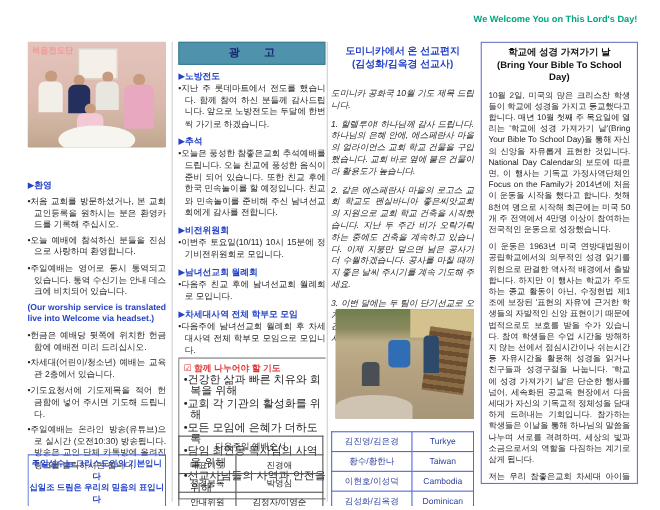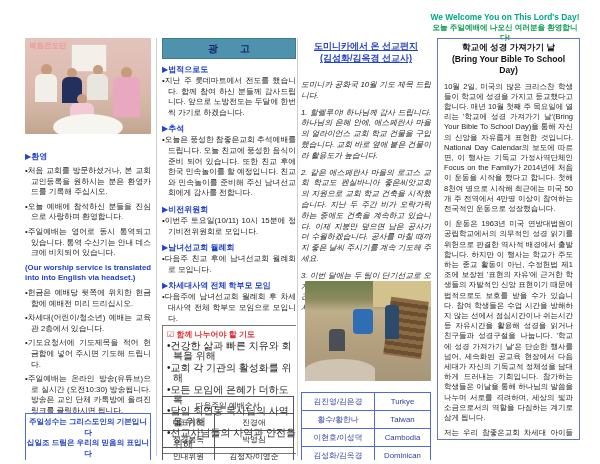--- a/index.html
+++ b/index.html
@@ -64,21 +64,21 @@
   .prayer-box{
     position:absolute;top:315px;left:0;width:130px;border:1px solid #777;padding:3px 2px 4px 4px;
   }
   .prayer-title{font-size:8px;font-weight:bold;color:#e03131;}
   .prayer-item{font-size:10px;line-height:10.4px;padding-left:6px;text-indent:-6px;margin-top:1px;}
   table{border-collapse:collapse;width:100%;}
   .nw-table{position:absolute;top:386px;left:0;width:132px;}
   .nw-table td,.nw-table th{border:1px solid #555;font-size:7.8px;text-align:center;height:14px;font-weight:normal;color:#222;}
 
   
-  .mission-title{margin-top:30px;text-align:center;font-weight:bold;font-size:9px;color:#2442c8;line-height:12px;text-decoration:underline;}
+  .mission-title{margin-top:30px;text-align:center;font-weight:bold;font-size:9px;color:#2442c8;line-height:12px;}
   .closing{font-size:7.8px;text-align:right;margin-top:4px;padding-right:4px;}
   .ms-table{position:absolute;top:382px;left:0;width:130px;}
   .ms-table td{border:1px solid #4f6bd8;color:#2e3f9e;font-size:7.8px;text-align:center;height:15px;}
 
   
   .bible-box{
     position:absolute;top:28px;left:7px;width:129px;height:394px;
     border:1.5px solid #6b74c9;padding:3px 6px;overflow:hidden;
   }
   .bible-title{text-align:center;font-weight:bold;font-size:8.6px;line-height:11.5px;color:#111;}
@@ -103,43 +103,43 @@
     <div class="ph-body" style="top:36px;left:62px;width:21px;height:26px;background:#e9e6df;"></div>
     <div class="ph-head" style="top:29px;left:96px;width:11px;height:11px;"></div>
     <div class="ph-body" style="top:39px;left:88px;width:27px;height:40px;background:#e8a8c0;"></div>
     <div class="ph-head" style="top:56px;left:52px;width:10px;height:10px;"></div>
     <div class="ph-body" style="top:65px;left:45px;width:24px;height:24px;background:#f3c9d6;"></div>
     <div class="ph-table"></div>
     <div class="photo-caption">복음전도단</div>
   </div>
 
   <div class="welcome-block">
-    <div class="sec-heading" style="margin-top:0;">▶환영</div>
+    <div class="sec-heading" style="margin-top:12px;">▶환영</div>
     <div class="bullet-item">•처음 교회를 방문하셨거나, 본 교회 교인등록을 원하시는 분은 환영카드를 기록해 주십시오.</div>
     <div class="bullet-item">•오늘 예배에 참석하신 분들을 진심으로 사랑하며 환영합니다.</div>
     <div class="bullet-item">•주일예배는 영어로 동시 통역되고 있습니다. 통역 수신기는 안내 데스크에 비치되어 있습니다.</div>
-    <div class="en-note">(Our worship service is translated into into English via headset.)</div>
+    <div class="en-note">(Our worship service is translated live into Welcome via headset.)</div>
     <div class="bullet-item">•헌금은 예배당 뒷쪽에 위치한 헌금함에 예배전 미리 드리십시오.</div>
     <div class="bullet-item">•차세대(어린이/청소년) 예배는 교육관 2층에서 있습니다.</div>
     <div class="bullet-item">•기도요청서에 기도제목을 적어 헌금함에 넣어 주시면 기도해 드립니다.</div>
     <div class="bullet-item">•주일예배는 온라인 방송(유튜브)으로 실시간 (오전10:30) 방송됩니다. 방송은 교인 단체 카톡방에 올려진 링크를 클릭하시면 됩니다.</div>
   </div>
 
   <div class="motto-box">
     <div>주일성수는 그리스도인의 기본입니다</div>
     <div>십일조 드림은 우리의 믿음의 표입니다</div>
     <div>경건한 생활은 주님을 사랑하는 표입니다</div>
   </div>
 </div>
 
 <div class="col col2">
   <div class="ad-banner">광        고</div>
 
   <div>
-    <div class="sec-heading">▶법적으로도</div>
+    <div class="sec-heading">▶노방전도</div>
     <div class="bullet-item" style="margin-top:0;">•지난 주 롯데마트에서 전도를 했습니다. 함께 참여 하신 분들께 감사드립니다. 앞으로 노방전도는 두달에 한번씩 가기로 하겠습니다.</div>
   </div>
   <div>
     <div class="sec-heading">▶추석</div>
     <div class="bullet-item" style="margin-top:0;">•오늘은 풍성한 참좋은교회 추석예배를 드립니다. 오늘 친교에 풍성한 음식이 준비 되어 있습니다. 또한 친교 후에 한국 민속놀이를 할 예정입니다. 친교와 민속놀이를 준비해 주신 남녀선교회에게 감사를 전합니다.</div>
   </div>
   <div>
     <div class="sec-heading">▶비전위원회</div>
     <div class="bullet-item" style="margin-top:0;">•이번주 토요일(10/11) 10시 15분에 정기비전위원회로 모입니다.</div>
   </div>
@@ -219,21 +219,20 @@
     <tr>
       <td>김성화/김옥경</td>
       <td>Dominican</td>
     </tr>
   </tbody>
     </table>
 </div>
 
 <div class="col col4">
   <div class="welcome-en">We Welcome You on This Lord's Day!</div>
-  <div class="welcome-ko">오늘 주일예배에 나오신 여러분을 환영합니다!</div>
 
   <div class="bible-box">
     <div class="bible-title">
       <div>학교에 성경 가져가기 날</div>
       <div>(Bring Your Bible To School Day)</div>
     </div>
     <div class="bible-p">10월 2일, 미국의 많은 크리스찬 학생들이 학교에 성경을 가지고 등교했다고 합니다. 매년 10월 첫째 주 목요일에 열리는 '학교에 성경 가져가기 날'(Bring Your Bible To School Day)을 통해 자신의 신앙을 자유롭게 표현한 것입니다. National Day Calendar의 보도에 따르면, 이 행사는 기독교 가정사역단체인 Focus on the Family가 2014년에 처음 이 운동을 시작을 했다고 합니다. 첫해 8천여 명으로 시작해 최근에는 미국 50개 주 전역에서 4만명 이상이 참여하는 전국적인 운동으로 성장했습니다.</div>
     <div class="bible-p">이 운동은 1963년 미국 연방대법원이 공립학교에서의 의무적인 성경 읽기를 위헌으로 판결한 역사적 배경에서 출발합니다. 하지만 이 행사는 학교가 주도하는 종교 활동이 아닌, 수정헌법 제1조에 보장된 '표현의 자유'에 근거한 학생들의 자발적인 신앙 표현이기 때문에 법적으로도 보호를 받을 수가 있습니다. 참여 학생들은 수업 시간을 방해하지 않는 선에서 점심시간이나 쉬는시간 등 자유시간을 활용해 성경을 읽거나 친구들과 성경구절을 나눕니다. '학교에 성경 가져가기 날'은 단순한 행사를 넘어, 세속화된 공교육 현장에서 다음 세대가 자신의 기독교적 정체성을 담대하게 드러내는 기회입니다. 참가하는 학생들은 이날을 통해 하나님의 말씀을 나누며 서로를 격려하며, 세상의 빛과 소금으로서의 역할을 다짐하는 계기로 삼게 됩니다.</div>
     <div class="bible-p">저는 우리 참좋은교회 차세대 아이들 또한 이러한 운동에 적극 참여하였으면 좋겠습니다. 그래서 세속화된 공교육 현장에서 우리 아이들이 기독교적인 정체성을 담대히 드러내고 하나님의 영광을 드러내는 그러한 아이들로 성장하기를 소망합니다.</div>
   </div>

